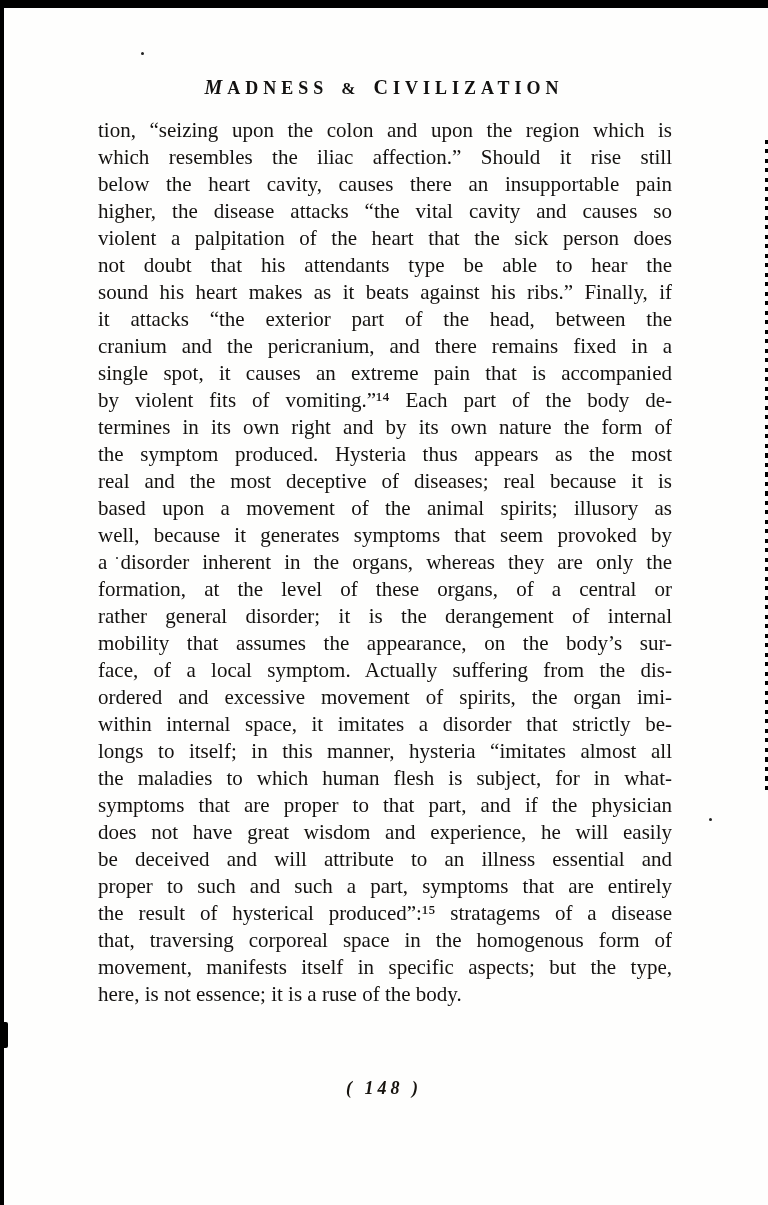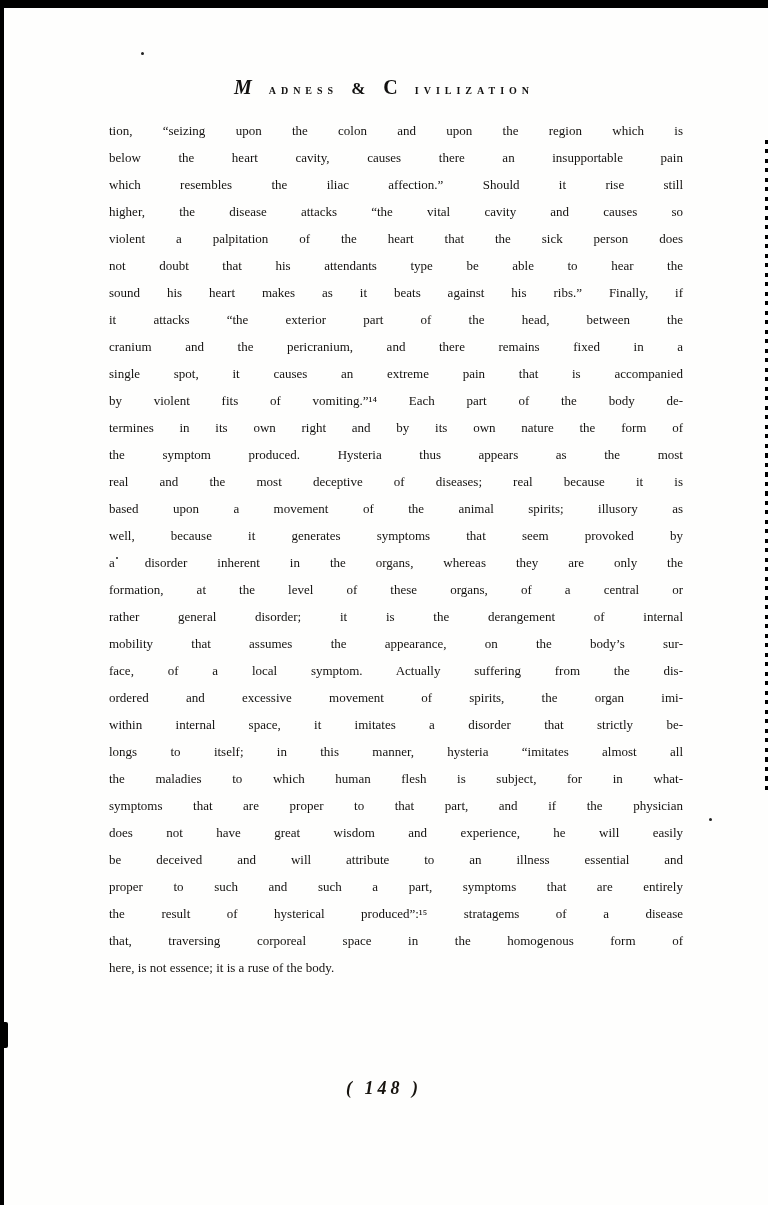--- a/index.html
+++ b/index.html
@@ -39,31 +39,31 @@
 
   
   .running-head {
     position: absolute; top: 76px; left: 0; width: 768px;
     text-align: center;
     font-weight: 700;
     letter-spacing: 5px;
     white-space: nowrap;
     color: #121110;
   }
-  .running-head .smallcaps { font-size: 10px; margin-left: 12px; }
+  .running-head .smallcaps { font-size: 18px; }
   .running-head .cap { font-size: 20px; letter-spacing: 5px; }
   .running-head .cap.italic { font-style: italic; }
   .running-head .amp { font-size: 17px; padding: 0 4px; }
 
   
   .body-text {
     position: absolute;
-    top: 117px; left: 109px;
+    top: 117px; left: 98px;
     width: 574px;
-    font-size: 13px;
+    font-size: 21px;
     line-height: 27px;
     font-weight: 500;
   }
   .body-text .line {
     text-align: justify;
     text-align-last: justify;
     white-space: normal;
     height: 27px;
     overflow: visible;
   }
@@ -94,22 +94,22 @@
   <div class="speck s3"></div>
 
   <div class="running-head">
     <span class="cap italic">M</span><span class="smallcaps">ADNESS</span>
     <span class="amp">&amp;</span>
     <span class="cap">C</span><span class="smallcaps">IVILIZATION</span>
   </div>
 
   <div class="body-text">
       <div class="line">tion, “seizing upon the colon and upon the region which is</div>
+      <div class="line">which resembles the iliac affection.” Should it rise still</div>
       <div class="line">below the heart cavity, causes there an insupportable pain</div>
-      <div class="line">which resembles the iliac affection.” Should it rise still</div>
       <div class="line">higher, the disease attacks “the vital cavity and causes so</div>
       <div class="line">violent a palpitation of the heart that the sick person does</div>
       <div class="line">not doubt that his attendants type be able to hear the</div>
       <div class="line">sound his heart makes as it beats against his ribs.” Finally, if</div>
       <div class="line">it attacks “the exterior part of the head, between the</div>
       <div class="line">cranium and the pericranium, and there remains fixed in a</div>
       <div class="line">single spot, it causes an extreme pain that is accompanied</div>
       <div class="line">by violent fits of vomiting.”¹⁴ Each part of the body de-</div>
       <div class="line">termines in its own right and by its own nature the form of</div>
       <div class="line">the symptom produced. Hysteria thus appears as the most</div>
@@ -124,18 +124,19 @@
       <div class="line">ordered and excessive movement of spirits, the organ imi-</div>
       <div class="line">within internal space, it imitates a disorder that strictly be-</div>
       <div class="line">longs to itself; in this manner, hysteria “imitates almost all</div>
       <div class="line">the maladies to which human flesh is subject, for in what-</div>
       <div class="line">symptoms that are proper to that part, and if the physician</div>
       <div class="line">does not have great wisdom and experience, he will easily</div>
       <div class="line">be deceived and will attribute to an illness essential and</div>
       <div class="line">proper to such and such a part, symptoms that are entirely</div>
       <div class="line">the result of hysterical produced”:¹⁵ stratagems of a disease</div>
       <div class="line">that, traversing corporeal space in the homogenous form of</div>
+      <div class="line">movement, manifests itself in specific aspects; but the type,</div>
       <div class="line last">here, is not essence; it is a ruse of the body.</div>
     </div>
 
   <div class="folio">( 148 )</div>
 
 </div>
 
 </body></html>

